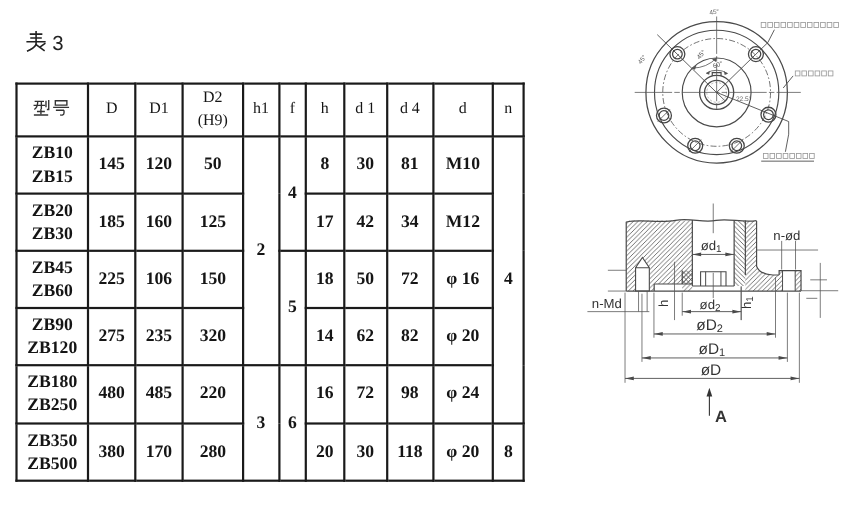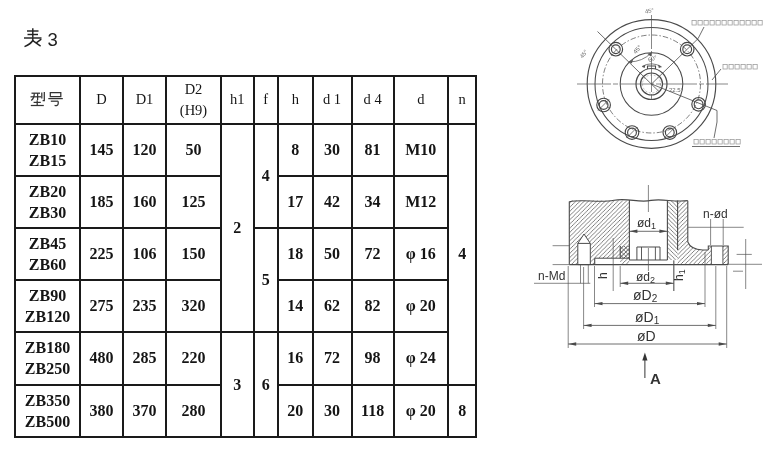--- a/index.html
+++ b/index.html
@@ -118,34 +118,34 @@
         <td>320</td>
   <td>14</td>
         <td>62</td>
         <td>82</td>
         <td>φ 20</td>
 </tr>
 
 <tr style="height:52.5px">
   <td class="mod">ZB180<br>ZB250</td>
         <td>480</td>
-        <td>285</td>
+        <td>485</td>
         <td>220</td>
   <td rowspan="2">3</td>
         <td rowspan="2">6</td>
   <td>16</td>
         <td>72</td>
         <td>98</td>
         <td>φ 24</td>
 </tr>
 
 <tr style="height:52.5px">
   <td class="mod">ZB350<br>ZB500</td>
         <td>380</td>
-        <td>370</td>
+        <td>170</td>
         <td>280</td>
   <td>20</td>
         <td>30</td>
         <td>118</td>
         <td>φ 20</td>
         <td>8</td>
 </tr>
 </tbody>
   </table>
 

